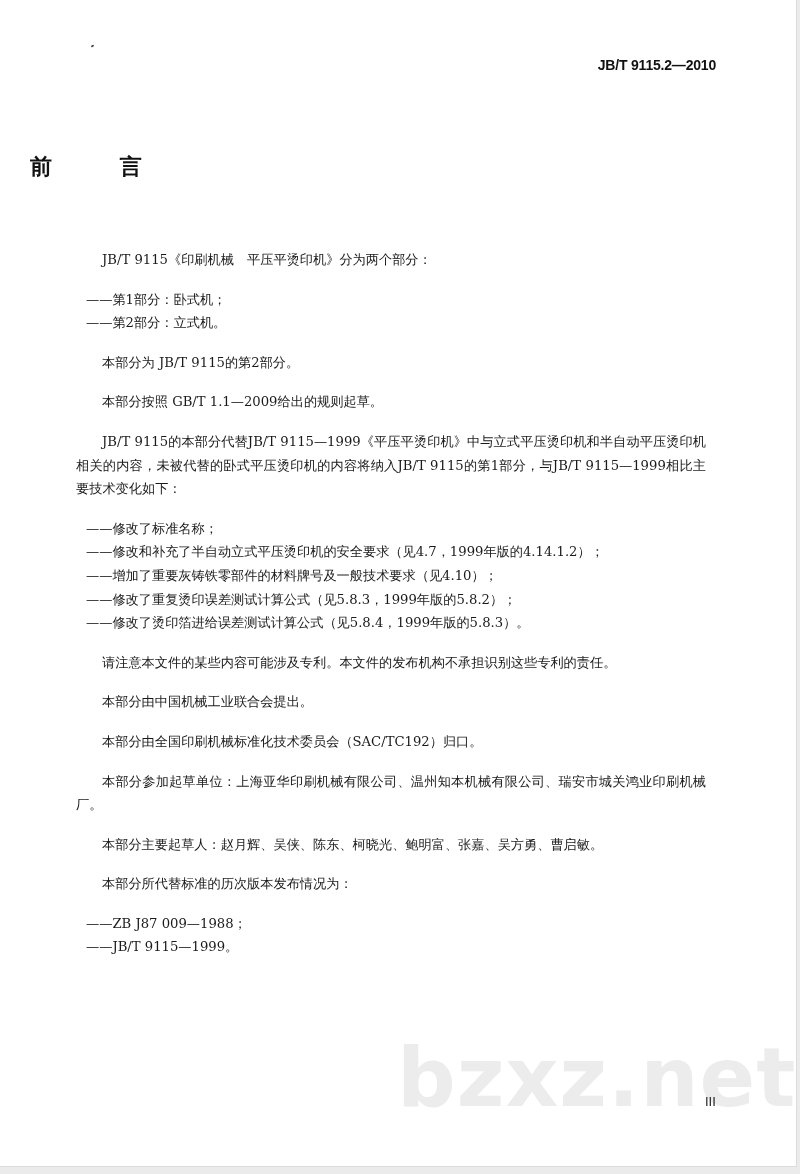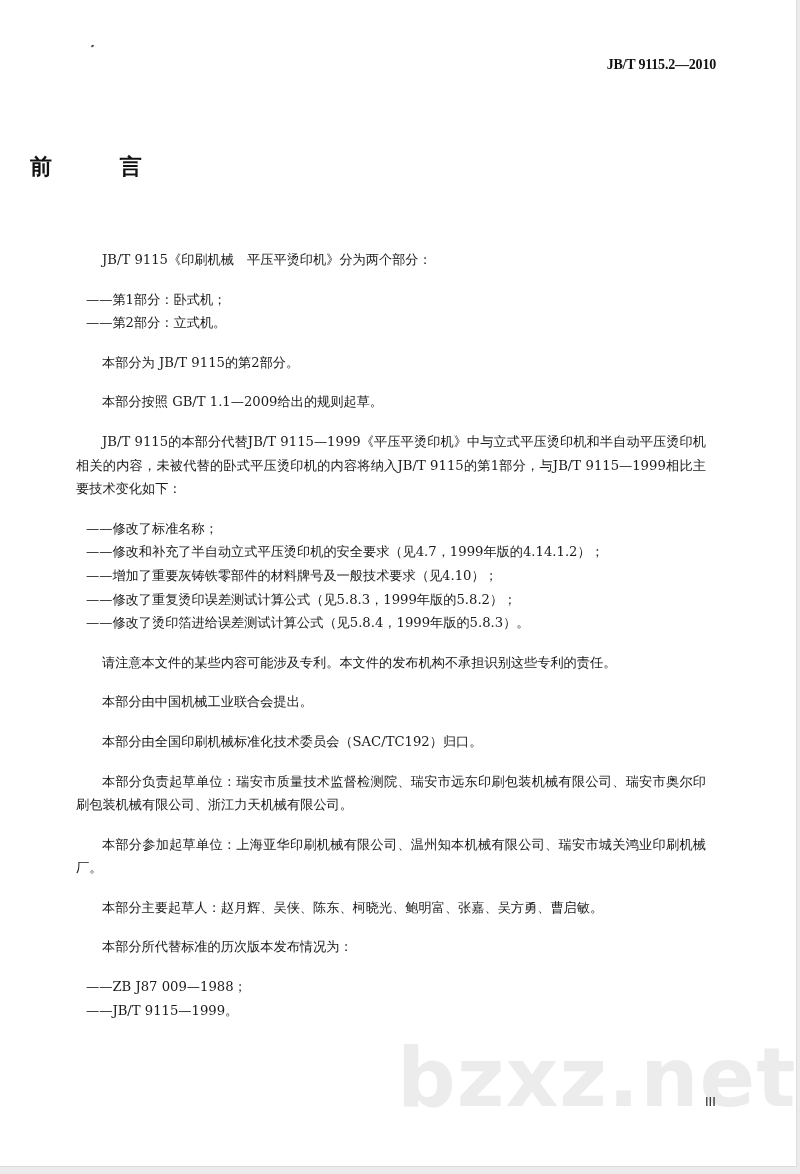--- a/index.html
+++ b/index.html
@@ -22,21 +22,21 @@
       width: 796px;
       height: 1166px;
       background: #ffffff;
       border-right: 1px solid #dcdcdc;
       border-bottom: 1px solid #dcdcdc;
     }
     .std-code {
       position: absolute;
       right: 80px;
       top: 57px;
-      font-family: Liberation Serif, serif;
+      font-family: Liberation Sans, sans-serif;
       font-weight: bold;
       font-size: 14px;
       letter-spacing: -0.2px;
       color: #111;
     }
     .title {
       position: absolute;
       left: 0;
       width: 100%;
       top: 152px;
@@ -115,21 +115,20 @@
     <p class="p">本部分按照 GB/T 1.1—2009给出的规则起草。</p>
     <p class="p">JB/T 9115的本部分代替JB/T 9115—1999《平压平烫印机》中与立式平压烫印机和半自动平压烫印机相关的内容，未被代替的卧式平压烫印机的内容将纳入JB/T 9115的第1部分，与JB/T 9115—1999相比主要技术变化如下：</p>
     <p class="li">——修改了标准名称；</p>
     <p class="li">——修改和补充了半自动立式平压烫印机的安全要求（见4.7，1999年版的4.14.1.2）；</p>
     <p class="li">——增加了重要灰铸铁零部件的材料牌号及一般技术要求（见4.10）；</p>
     <p class="li">——修改了重复烫印误差测试计算公式（见5.8.3，1999年版的5.8.2）；</p>
     <p class="li">——修改了烫印箔进给误差测试计算公式（见5.8.4，1999年版的5.8.3）。</p>
     <p class="p">请注意本文件的某些内容可能涉及专利。本文件的发布机构不承担识别这些专利的责任。</p>
     <p class="p">本部分由中国机械工业联合会提出。</p>
     <p class="p">本部分由全国印刷机械标准化技术委员会（SAC/TC192）归口。</p>
-    <p class="p">本部分负责起草单位：瑞安市质量技术监督检测院、瑞安市远东印刷包装机械有限公司、瑞安市奥尔印刷包装机械有限公司、浙江力天机械有限公司。</p>
     <p class="p">本部分参加起草单位：上海亚华印刷机械有限公司、温州知本机械有限公司、瑞安市城关鸿业印刷机械厂。</p>
     <p class="p">本部分主要起草人：赵月辉、吴侠、陈东、柯晓光、鲍明富、张嘉、吴方勇、曹启敏。</p>
     <p class="p">本部分所代替标准的历次版本发布情况为：</p>
     <p class="li">——ZB J87 009—1988；</p>
     <p class="li">——JB/T 9115—1999。</p>
   </div>
 
   <div class="watermark">bzxz.net</div>
 
   <div class="page-number">III</div>

